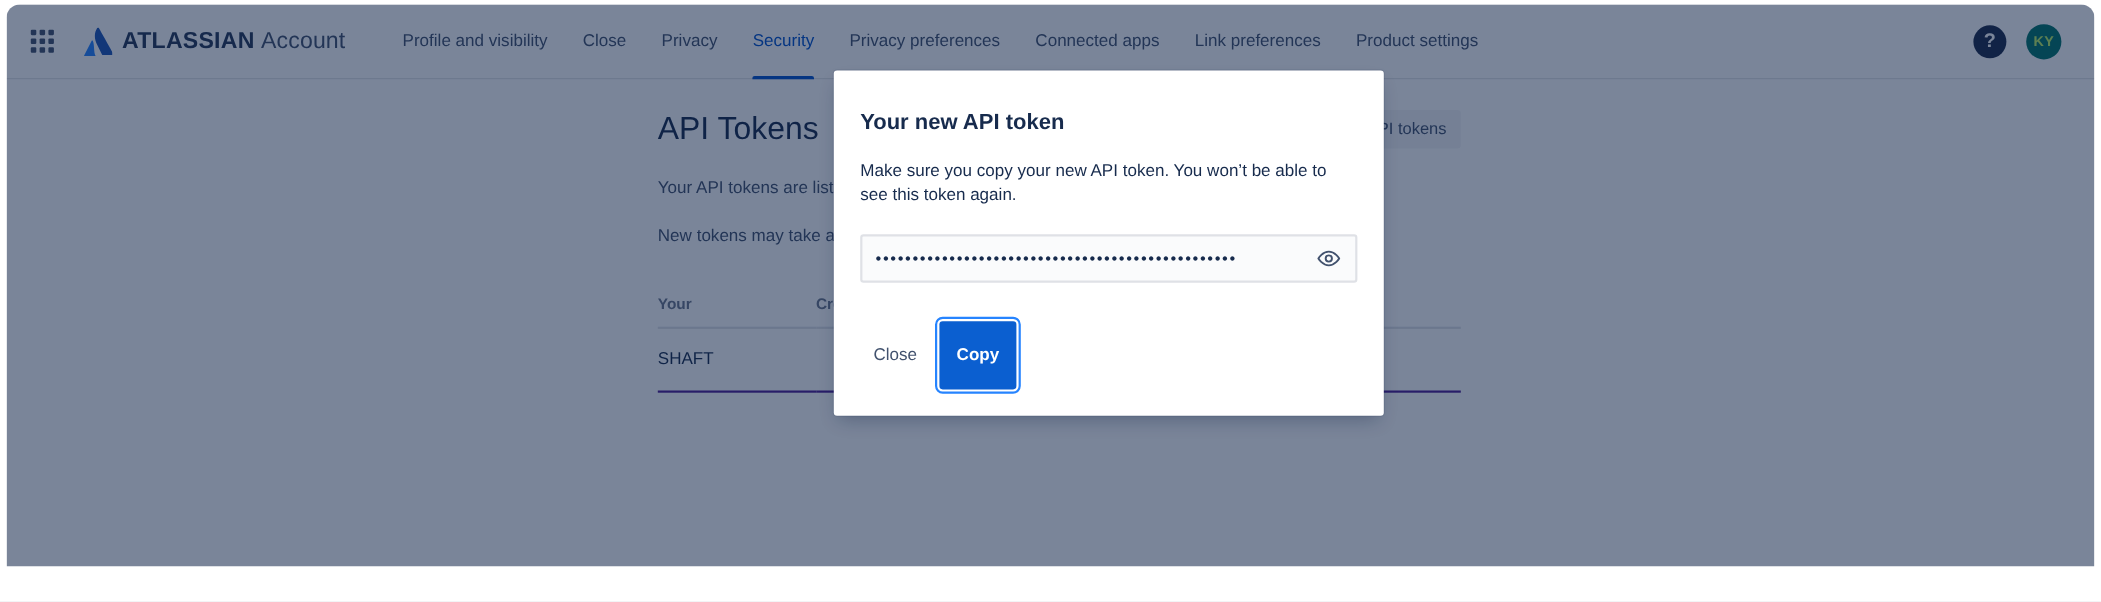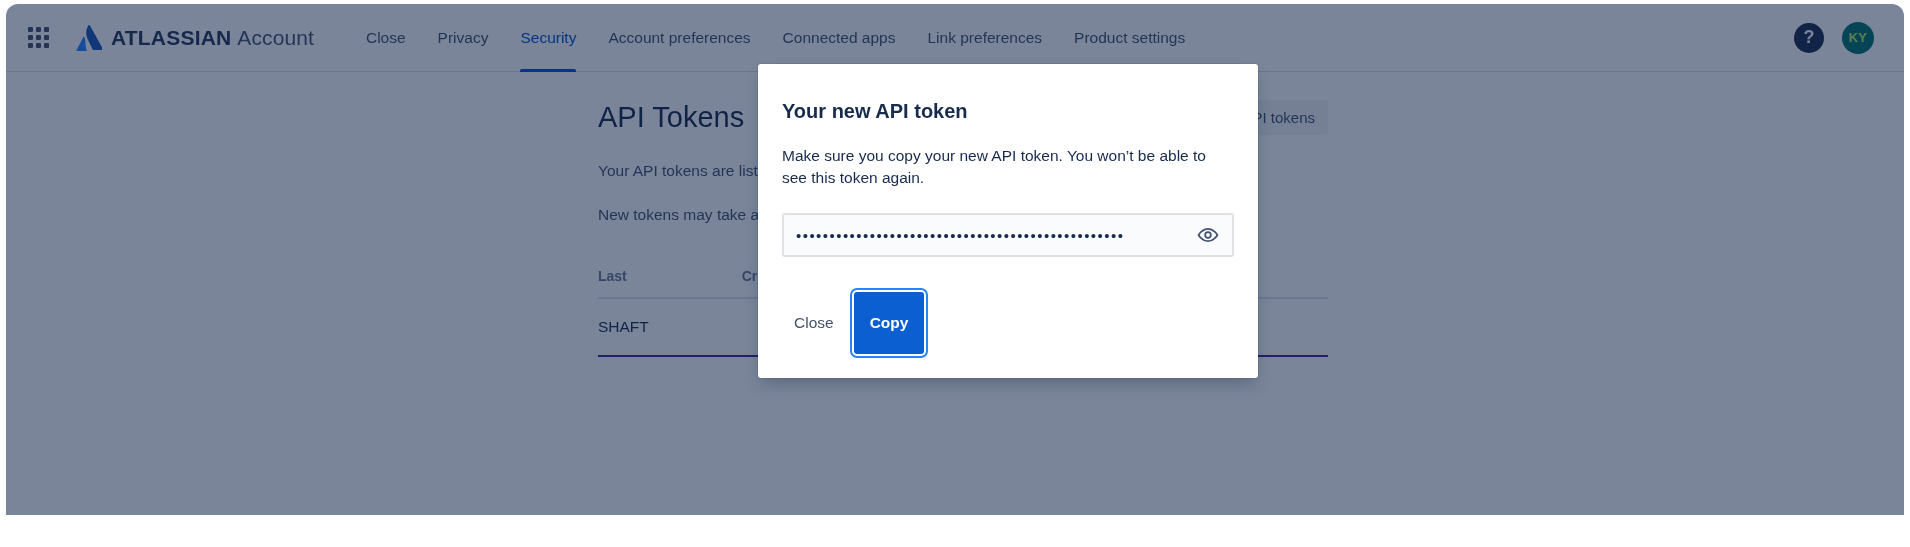--- a/index.html
+++ b/index.html
@@ -317,24 +317,25 @@
       <svg class="brand-logo" viewBox="0 0 32 32">
         <path d="M10.3 14.8c-.4-.5-1.1-.4-1.4.2L.6 31.2c-.3.6.1 1.2.7 1.2h11.2c.4 0 .7-.2.9-.5-2.4-4.9-1-12.4-3.1-17.1z" fill="#2684FF"></path>
         <path d="M15.2.6c-3.6 5.7-3.4 12 .1 18.9l5.4 10.9c.2.3.5.5.9.5h11.2c.6 0 1-.6.7-1.2C33.5 29.7 17.3.9 16.9.3c-.3-.6-1.2-.6-1.7.3z" fill="#1e56b8"></path>
       </svg>
       <div class="brand-text">
         <b>ATLASSIAN</b><span>&nbsp;</span><span>Account</span>
       </div>
     </div>
 
     <nav id="navtabs">
+      <div class="navtab">Profile and visibility</div>
       <div class="navtab">Close</div>
       <div class="navtab">Privacy</div>
       <div class="navtab active">Security</div>
-      <div class="navtab">Account preferences</div>
+      <div class="navtab">Privacy preferences</div>
       <div class="navtab">Connected apps</div>
       <div class="navtab">Link preferences</div>
       <div class="navtab">Product settings</div>
     </nav>
 
     <div id="nav-right">
       <div class="help-btn">?</div>
       <div class="avatar">KY</div>
     </div>
   </div>
@@ -346,21 +347,21 @@
         <div id="page-title">API Tokens</div>
         <button id="revoke-all-btn">Revoke all API tokens</button>
       </div>
 
       <div class="para">Your API tokens are listed below. You can only create a maximum of 25 tokens.</div>
       <div class="para second">New tokens may take a few moments to become active.</div>
 
       <table id="tokens-table">
         <thead>
           <tr>
-            <th>Last</th>
+            <th>Your</th>
             <th>Created</th>
             <th>Last accessed</th>
             <th class="col-action">Action</th>
           </tr>
         </thead>
         <tbody>
           <tr>
             <td>SHAFT</td>
             <td></td>
             <td></td>

